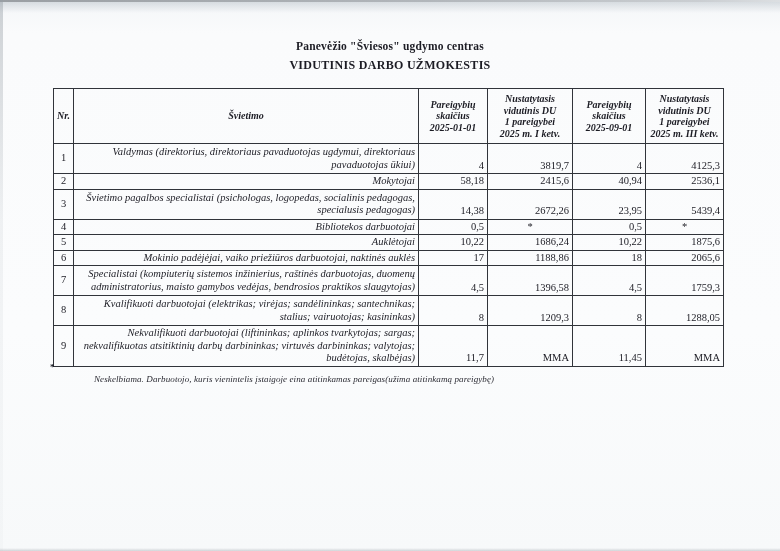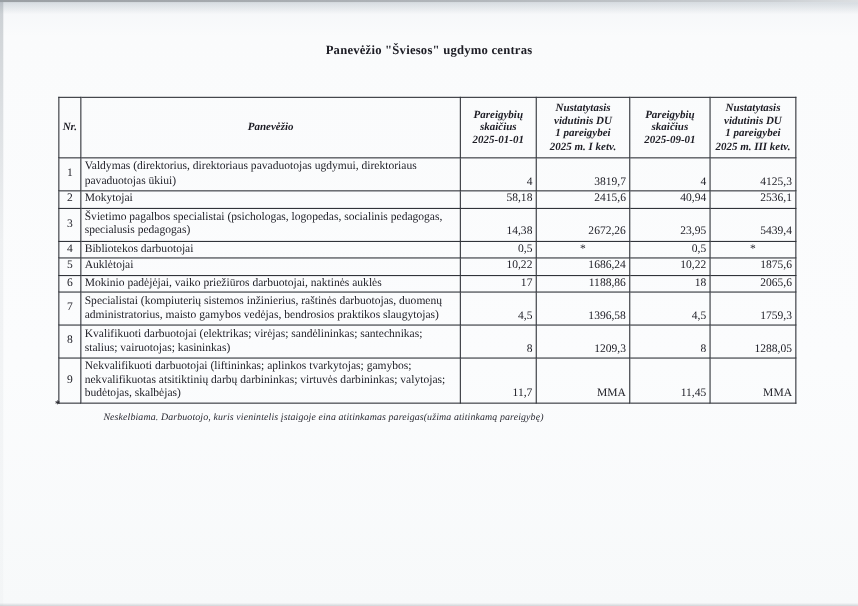--- a/index.html
+++ b/index.html
@@ -58,21 +58,21 @@
     font-style: italic;
     font-size: 10px;
     line-height: 11.5px;
     text-align: center;
     vertical-align: middle;
     white-space: pre-line;
     height: 55px;
     padding: 2px 2px;
   }
   td.nr   { text-align: center; vertical-align: middle; }
-  td.label{ text-align: left; vertical-align: middle; }
+  td.label{ text-align: right; vertical-align: middle; font-style: italic; }
   td.num  { text-align: right; vertical-align: bottom; padding-right: 4px; }
   td.num.center { text-align: center; vertical-align: middle; }
   tr.r-tall td { height: 30px; }
   tr.r9 td { height: 39px; }
   tr.r9 td.label, tr.r9 td.num { vertical-align: bottom; }
 
   .footnote {
     position: absolute; top: 362px; left: 48px; width: 660px;
     font-style: italic;
     font-size: 9px;
@@ -85,35 +85,36 @@
 <body>
 
 <div class="page">
   <div class="scan-top-line"></div>
   <div class="scan-top-band"></div>
   <div class="scan-left-edge"></div>
   <div class="scan-bottom-edge"></div>
 
   <div class="titles">
     <div class="title-org">Panevėžio "Šviesos" ugdymo centras</div>
+    <div class="title-doc">VIDUTINIS DARBO UŽMOKESTIS</div>
   </div>
 
   <table class="salary">
     <colgroup>
       <col style="width:20px">
         <col style="width:345px">
         <col style="width:69px">
       <col style="width:85px">
         <col style="width:73px">
         <col style="width:78px">
     </colgroup>
     <thead>
       <tr>
         <th>Nr.</th>
-        <th>Panevėžio</th>
+        <th>Švietimo</th>
         <th>Pareigybių
 skaičius
 2025-01-01</th>
         <th>Nustatytasis
 vidutinis DU
 1 pareigybei
 2025 m. I ketv.</th>
         <th>Pareigybių
 skaičius
 2025-09-01</th>
@@ -183,21 +184,21 @@
       <tr class="r-tall">
         <td class="nr">8</td>
         <td class="label">Kvalifikuoti darbuotojai (elektrikas; virėjas; sandėlininkas; santechnikas; stalius; vairuotojas; kasininkas)</td>
         <td class="num">8</td>
         <td class="num">1209,3</td>
         <td class="num">8</td>
         <td class="num">1288,05</td>
       </tr>
       <tr class="r9">
         <td class="nr">9</td>
-        <td class="label">Nekvalifikuoti darbuotojai (liftininkas; aplinkos tvarkytojas; gamybos; nekvalifikuotas atsitiktinių darbų darbininkas; virtuvės darbininkas; valytojas; budėtojas, skalbėjas)</td>
+        <td class="label">Nekvalifikuoti darbuotojai (liftininkas; aplinkos tvarkytojas; sargas; nekvalifikuotas atsitiktinių darbų darbininkas; virtuvės darbininkas; valytojas; budėtojas, skalbėjas)</td>
         <td class="num">11,7</td>
         <td class="num">MMA</td>
         <td class="num">11,45</td>
         <td class="num">MMA</td>
       </tr>
     </tbody>
   </table>
 
   <div class="footnote">
     <div class="marker">*</div>

